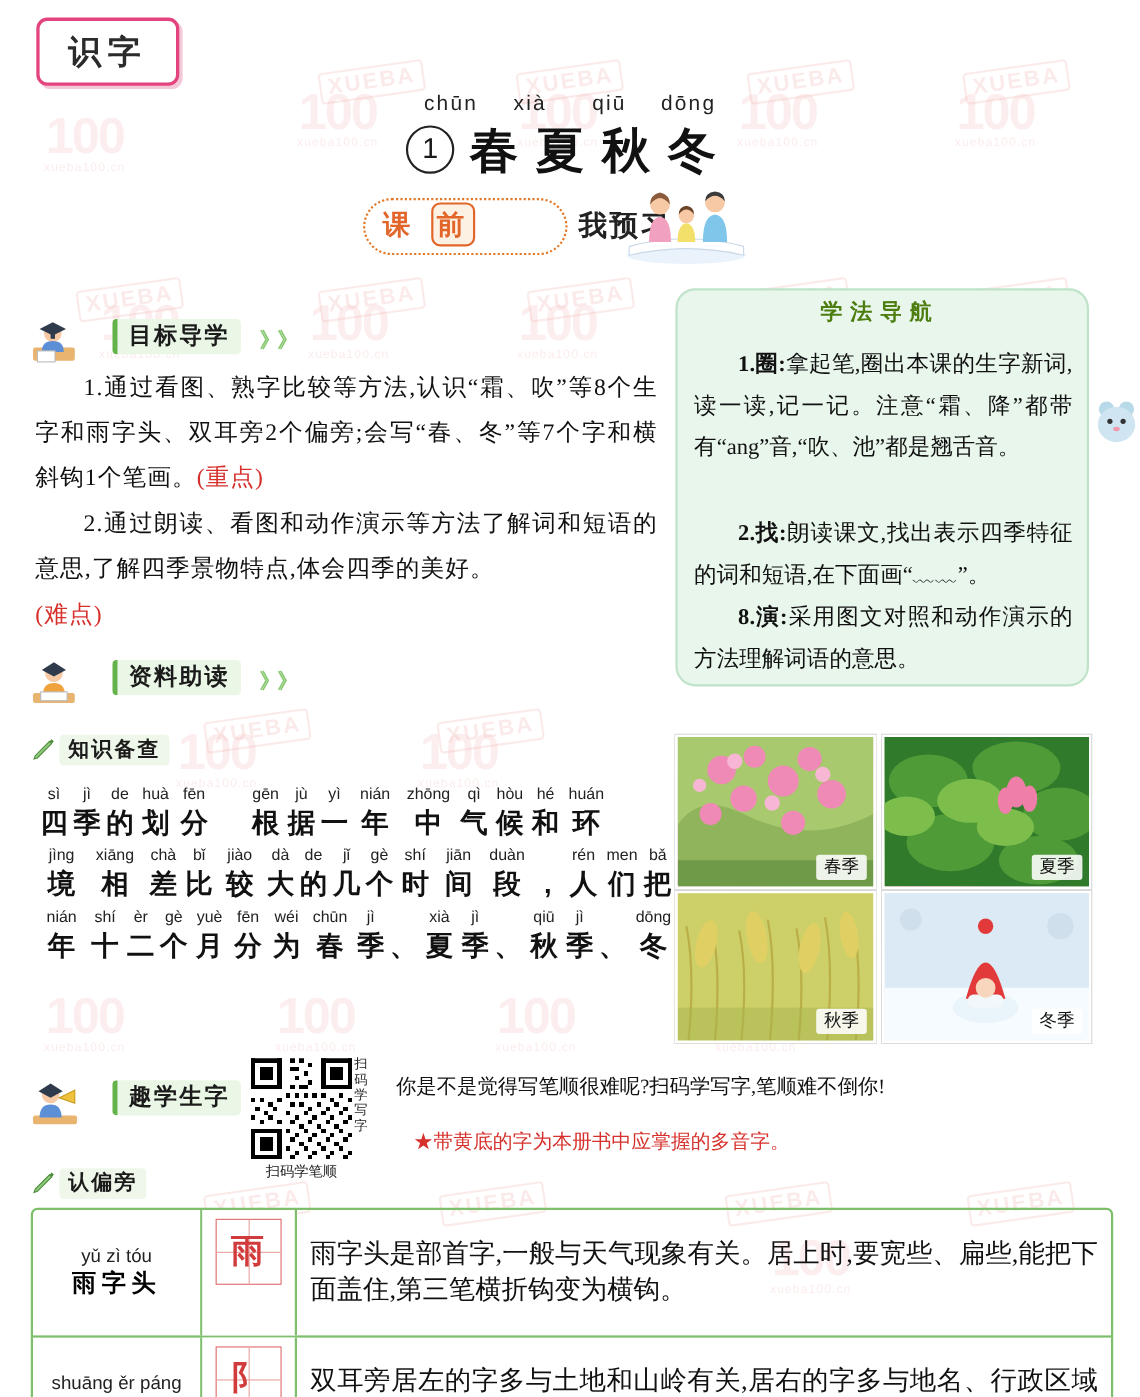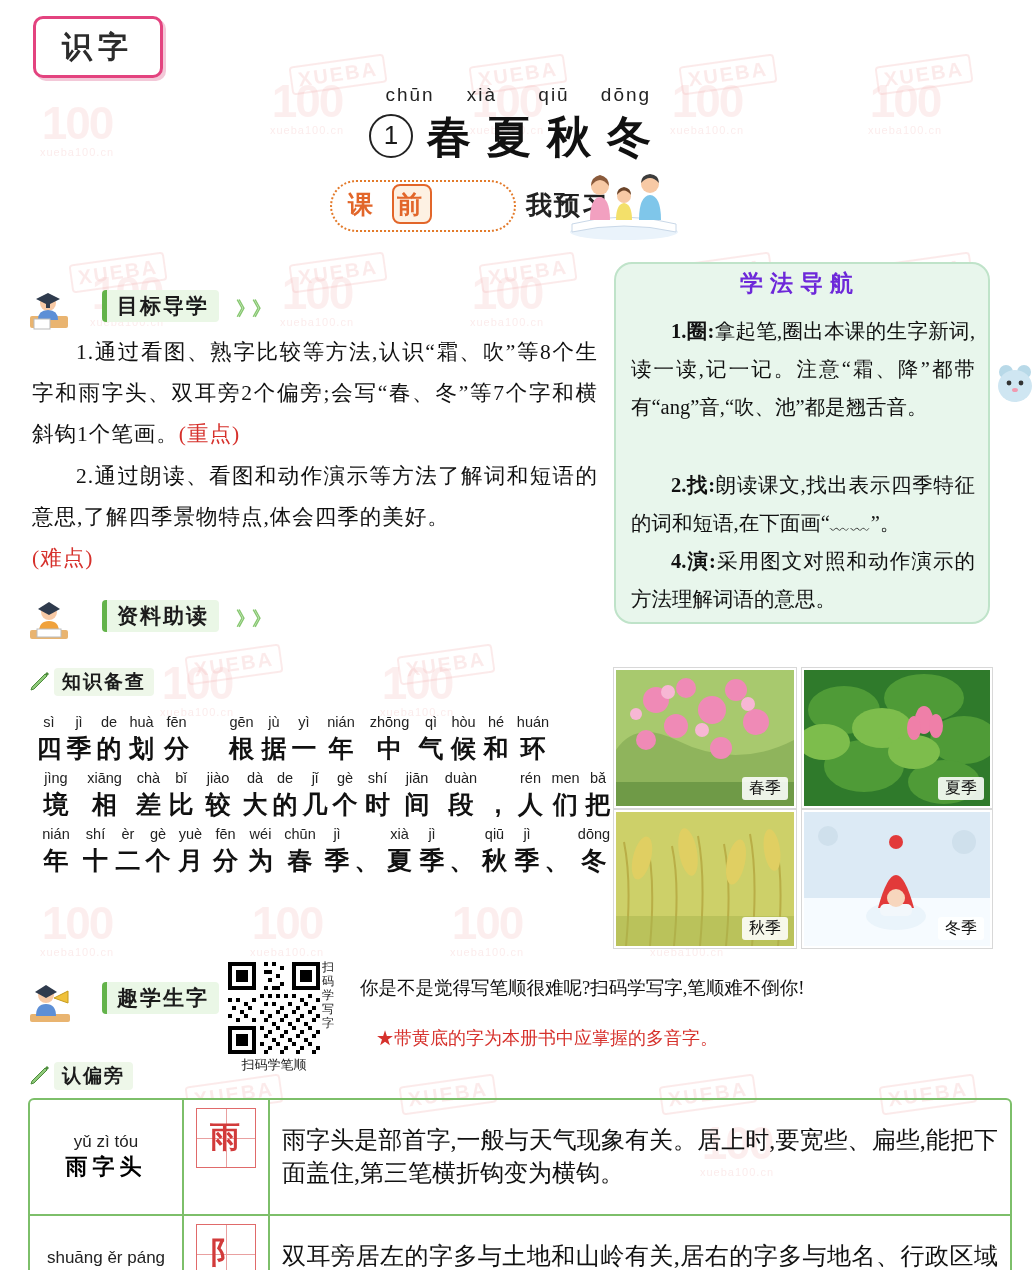--- a/index.html
+++ b/index.html
@@ -53,22 +53,22 @@
     background:#eef7e9;border-radius:4px;font-family:Liberation Sans, sans-serif;
     font-weight:700;font-size:19px;color:#1b1b1b;letter-spacing:2px;}
   
   .ptext{position:absolute;font-size:21.5px;line-height:41px;letter-spacing:1px;color:#111;text-align:justify;}
   .red{color:#d6312c;}
   
   .guide{position:absolute;left:614px;top:262px;width:372px;height:358px;
     background:#e8f6ec;border:2px solid #bfe3c9;border-radius:18px;}
   .guide-title{position:absolute;left:660px;top:266px;width:280px;height:34px;
     display:flex;align-items:center;justify-content:center;}
-  .guide-title .t{font-family:"Liberation Sans",sans-serif;font-weight:700;font-size:23px;
-    letter-spacing:7px;color:#6d28d9;}
+  .guide-title .t{font-family:"Liberation Sans",sans-serif;font-weight:700;font-size:20px;
+    letter-spacing:7px;color:#4d7c0f;}
   .guide-body{position:absolute;left:631px;top:312px;width:344px;
     font-size:20.5px;line-height:38px;color:#111;text-align:justify;}
   .guide-body b{font-weight:700;}
   
   .zhu{position:absolute;left:34px;}
   .zhu .line{position:relative;height:56px;white-space:nowrap;}
   .zhu .u{display:inline-block;text-align:center;vertical-align:top;}
   .zhu .u .p{font-family:"Liberation Sans",sans-serif;font-size:14.5px;line-height:17px;color:#222;}
   .zhu .u .h{font-family:"Liberation Sans",sans-serif;font-weight:700;font-size:25px;line-height:34px;color:#111;}
   
@@ -278,21 +278,21 @@
   <span class="t">学法导航</span>
 </div>
 <div class="guide-body">
   <div style="text-indent:40px;">
     <b>1.圈:</b><span>拿起笔,圈出本课的生字新词,读一读,记一记。注意“霜、降”都带有“ang”音,“吹、池”都是翘舌音。</span>
   </div>
   <div style="text-indent:40px;margin-top:40px;">
     <b>2.找:</b><span>朗读课文,找出表示四季特征的词和短语,在下面画“﹏﹏”。</span>
   </div>
   <div style="text-indent:40px;">
-    <b>4.演:</b><span>采用图文对照和动作演示的方法理解词语的意思。</span>
+    <b>8.演:</b><span>采用图文对照和动作演示的方法理解词语的意思。</span>
   </div>
 </div>
 
 <svg class="mouse" viewBox="0 0 40 58">
   <circle cx="12" cy="16" r="7" fill="#b8d9e8"></circle>
   <circle cx="30" cy="16" r="7" fill="#b8d9e8"></circle>
   <ellipse cx="21" cy="30" rx="17" ry="16" fill="#cfe6f2"></ellipse>
   <circle cx="15" cy="27" r="2.4" fill="#333"></circle>
   <circle cx="27" cy="27" r="2.4" fill="#333"></circle>
   <ellipse cx="21" cy="34" rx="3" ry="2" fill="#f09ab0"></ellipse>

